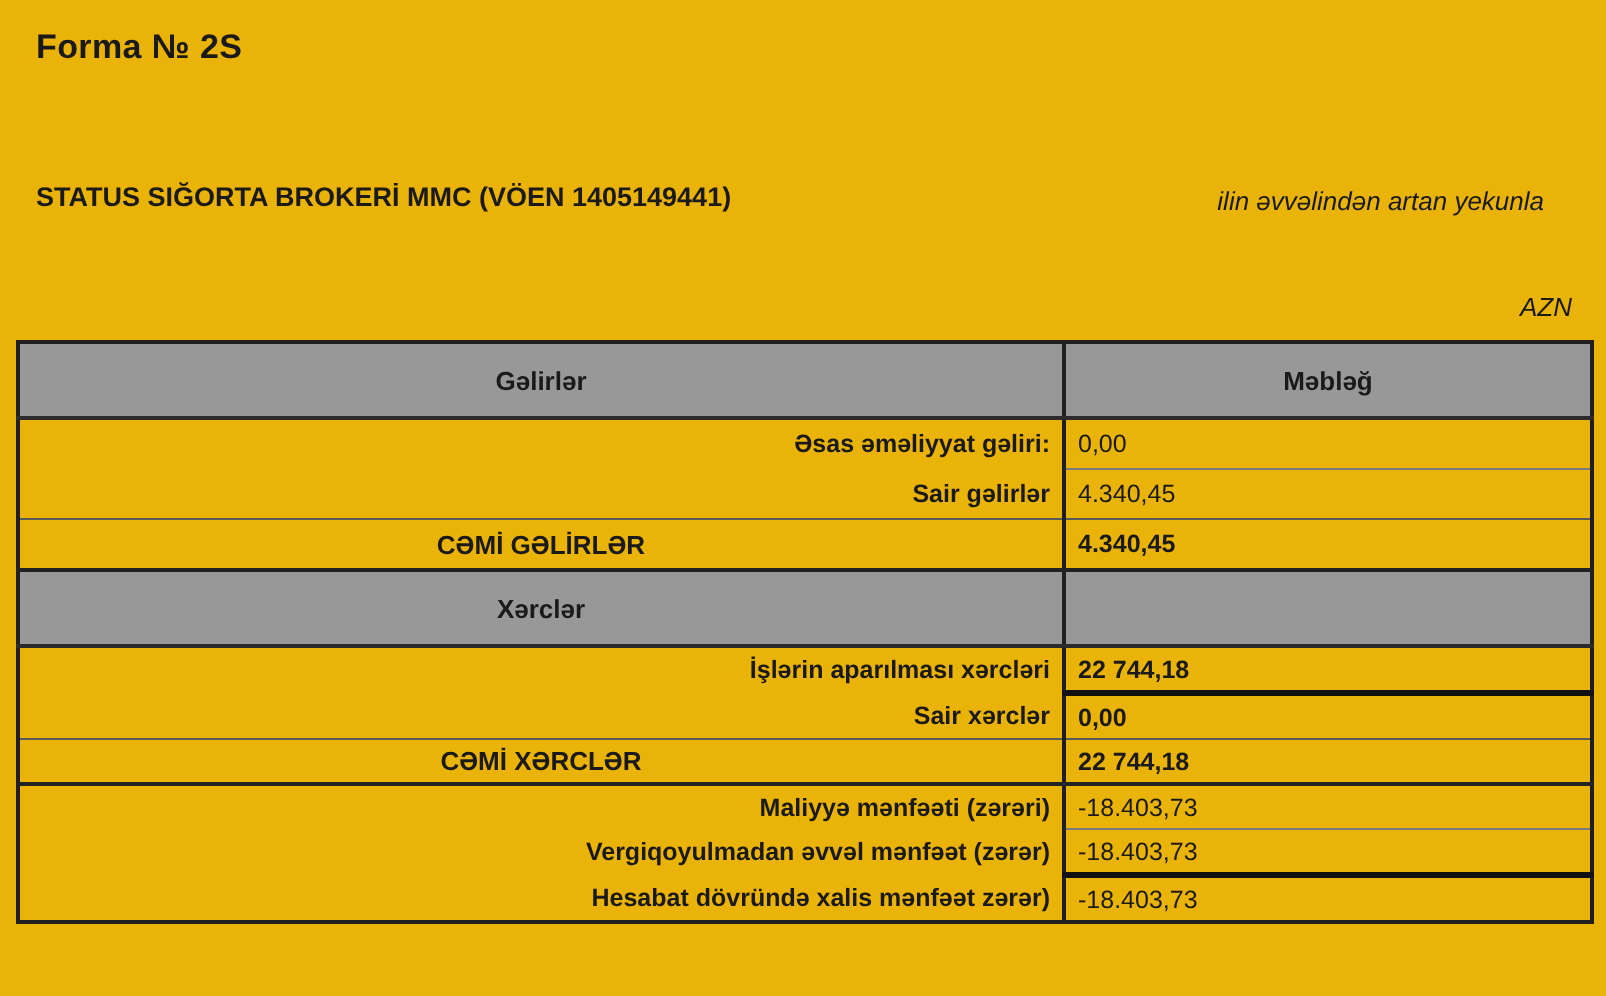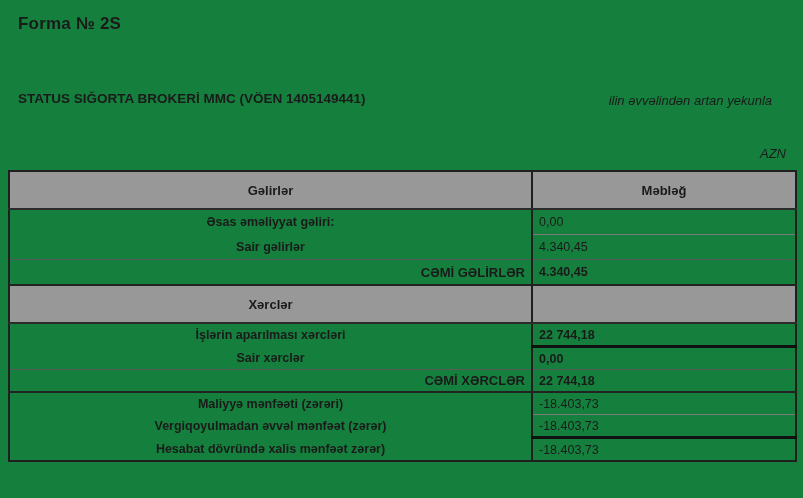--- a/index.html
+++ b/index.html
@@ -6,21 +6,21 @@
     margin: 0;
     padding: 0;
     background: #fdfdfd;
     font-family: "Liberation Sans", "DejaVu Sans", sans-serif;
     color: #1a1a1a;
   }
   .page {
     position: relative;
     width: 803px;
     height: 498px;
-    background: #15803d;
+    background: #eab308;
     overflow: hidden;
   }
   .form-title {
     position: absolute;
     left: 18px;
     top: 14px;
     font-size: 17px;
     font-weight: bold;
     letter-spacing: 0.2px;
   }
@@ -81,26 +81,26 @@
     font-weight: bold;
     text-align: center;
     font-size: 13px;
     height: 36px;
     border-bottom: 2px solid #2b2b2b;
   }
   tr.r td { height: 24px; }
   tr.rs td { height: 21px; }
   td.lbl {
     font-weight: bold;
-    text-align: center;
+    text-align: right;
     margin-left: 43px;
   }
   td.tot {
     font-weight: bold;
-    text-align: right;
+    text-align: center;
     font-size: 13px;
   }
   td.val { text-align: left; margin-top: 36px; }
   td.b   { font-weight: bold; }
 
   
   td.bb  { border-bottom: 1px solid #7a7a7a; }   
   td.fb  { border-bottom: 1px solid #5a5a5a; }   
   td.sb  { border-bottom: 2px solid #222222; }   
   td.tk  { border-bottom: 3px solid #111111; }   

